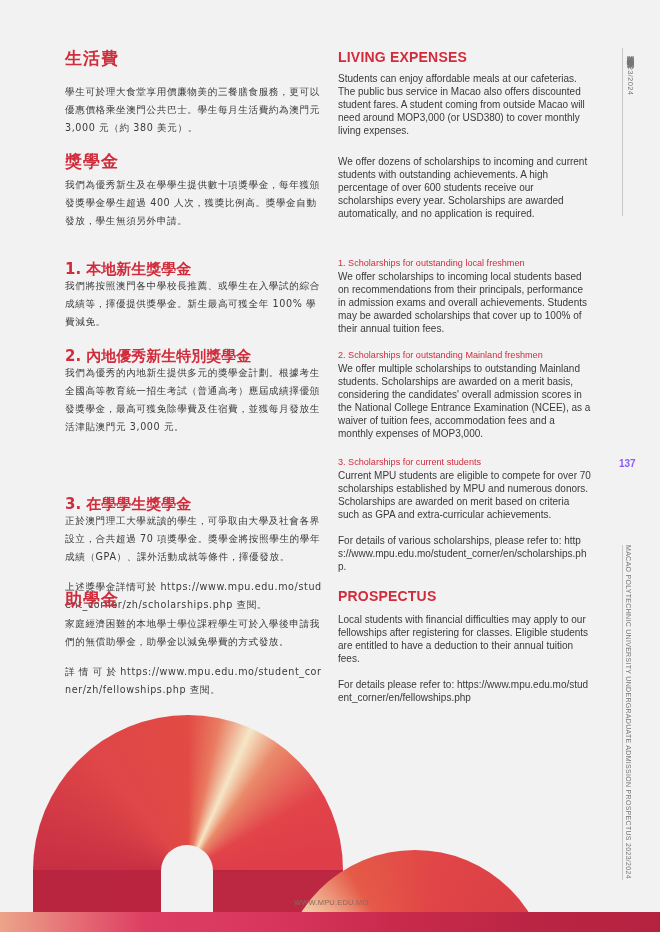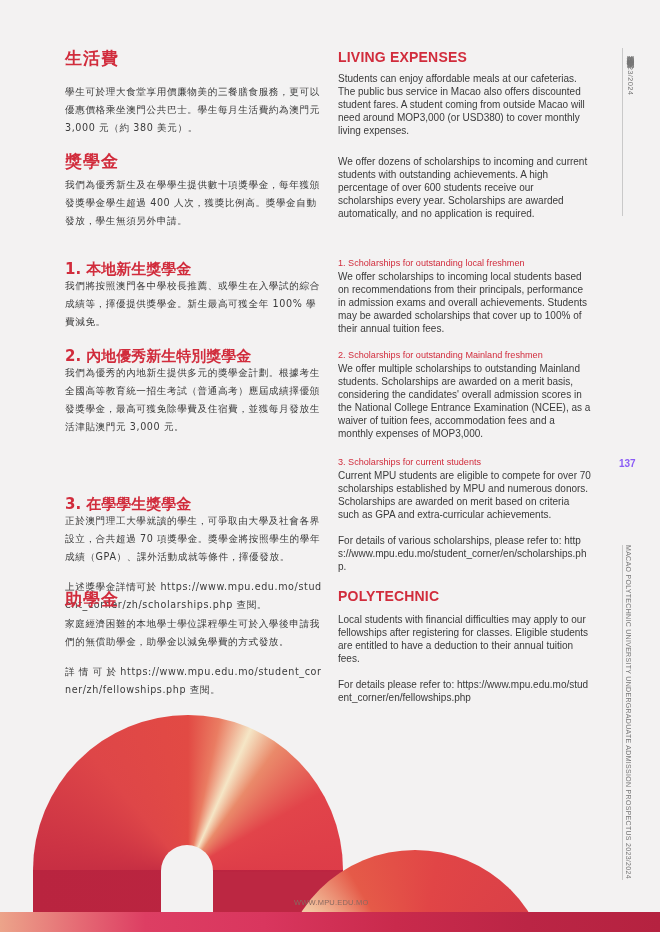--- a/index.html
+++ b/index.html
@@ -136,21 +136,21 @@
   <p class="p-en">We offer multiple scholarships to outstanding Mainland students. Scholarships are awarded on a merit basis, considering the candidates' overall admission scores in the National College Entrance Examination (NCEE), as a waiver of tuition fees, accommodation fees and a monthly expenses of MOP3,000.</p>
 </div>
 
 <div class="abs" style="left:338px; top:456px; width:254px;">
   <p class="sub-en">3. Scholarships for current students</p>
   <p class="p-en">Current MPU students are eligible to compete for over 70 scholarships established by MPU and numerous donors. Scholarships are awarded on merit based on criteria such as GPA and extra-curricular achievements.</p>
   <p class="p-en" style="margin-top:13px; word-break:break-all;">For details of various scholarships, please refer to: https://www.mpu.edu.mo/student_corner/en/scholarships.php.</p>
 </div>
 
 <div class="abs" style="left:338px; top:587px; width:254px;">
-  <h2 class="h-en">POLYTECHNIC</h2>
+  <h2 class="h-en">PROSPECTUS</h2>
   <p class="p-en" style="margin-top:8px;">Local students with financial difficulties may apply to our fellowships after registering for classes. Eligible students are entitled to have a deduction to their annual tuition fees.</p>
   <p class="p-en" style="margin-top:13px; word-break:break-all;">For details please refer to: https://www.mpu.edu.mo/student_corner/en/fellowships.php</p>
 </div>
 
 <div class="side-rule" style="top:48px; height:168px;"></div>
 <div class="vtext" style="left:625px; top:50px; font-size:7.6px;">澳門理工大學學士學位招生簡章 2023/2024</div>
 <div class="page-num">137</div>
 <div class="side-rule" style="top:545px; height:335px;"></div>
 <div class="vtext" style="left:625px; top:545px; font-size:7.0px;">MACAO POLYTECHNIC UNIVERSITY UNDERGRADUATE ADMISSION PROSPECTUS 2023/2024</div>
 

